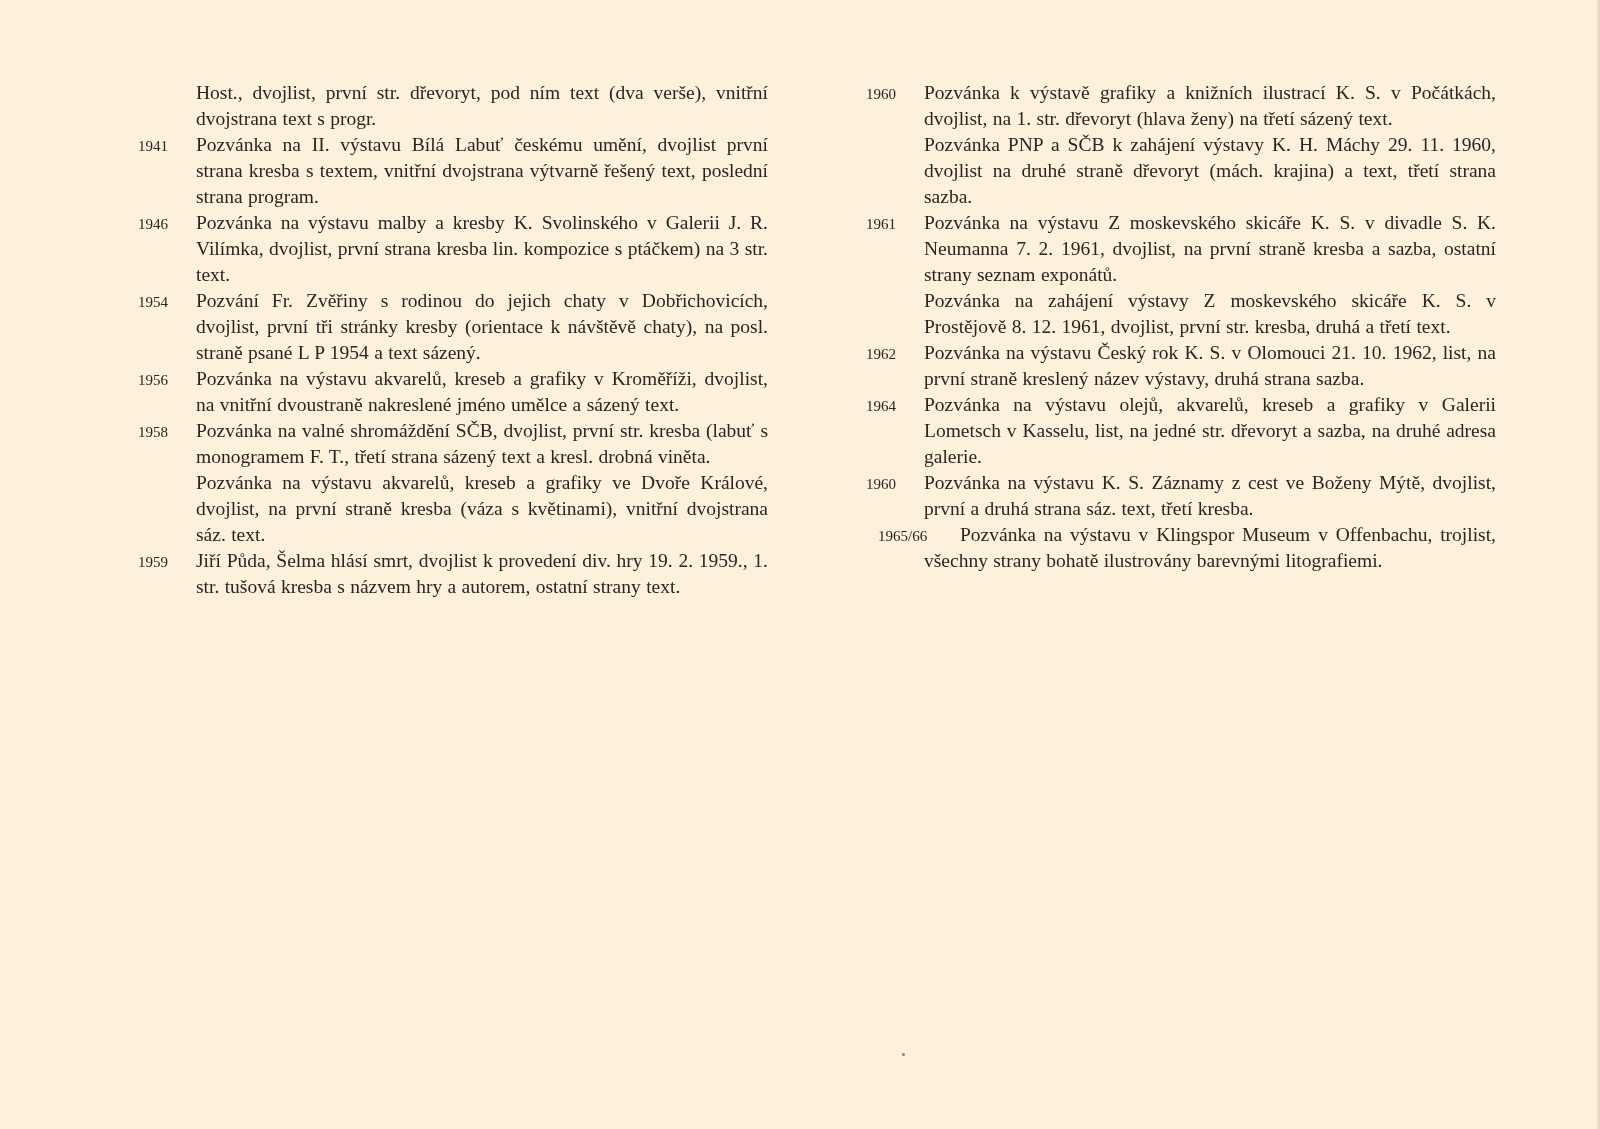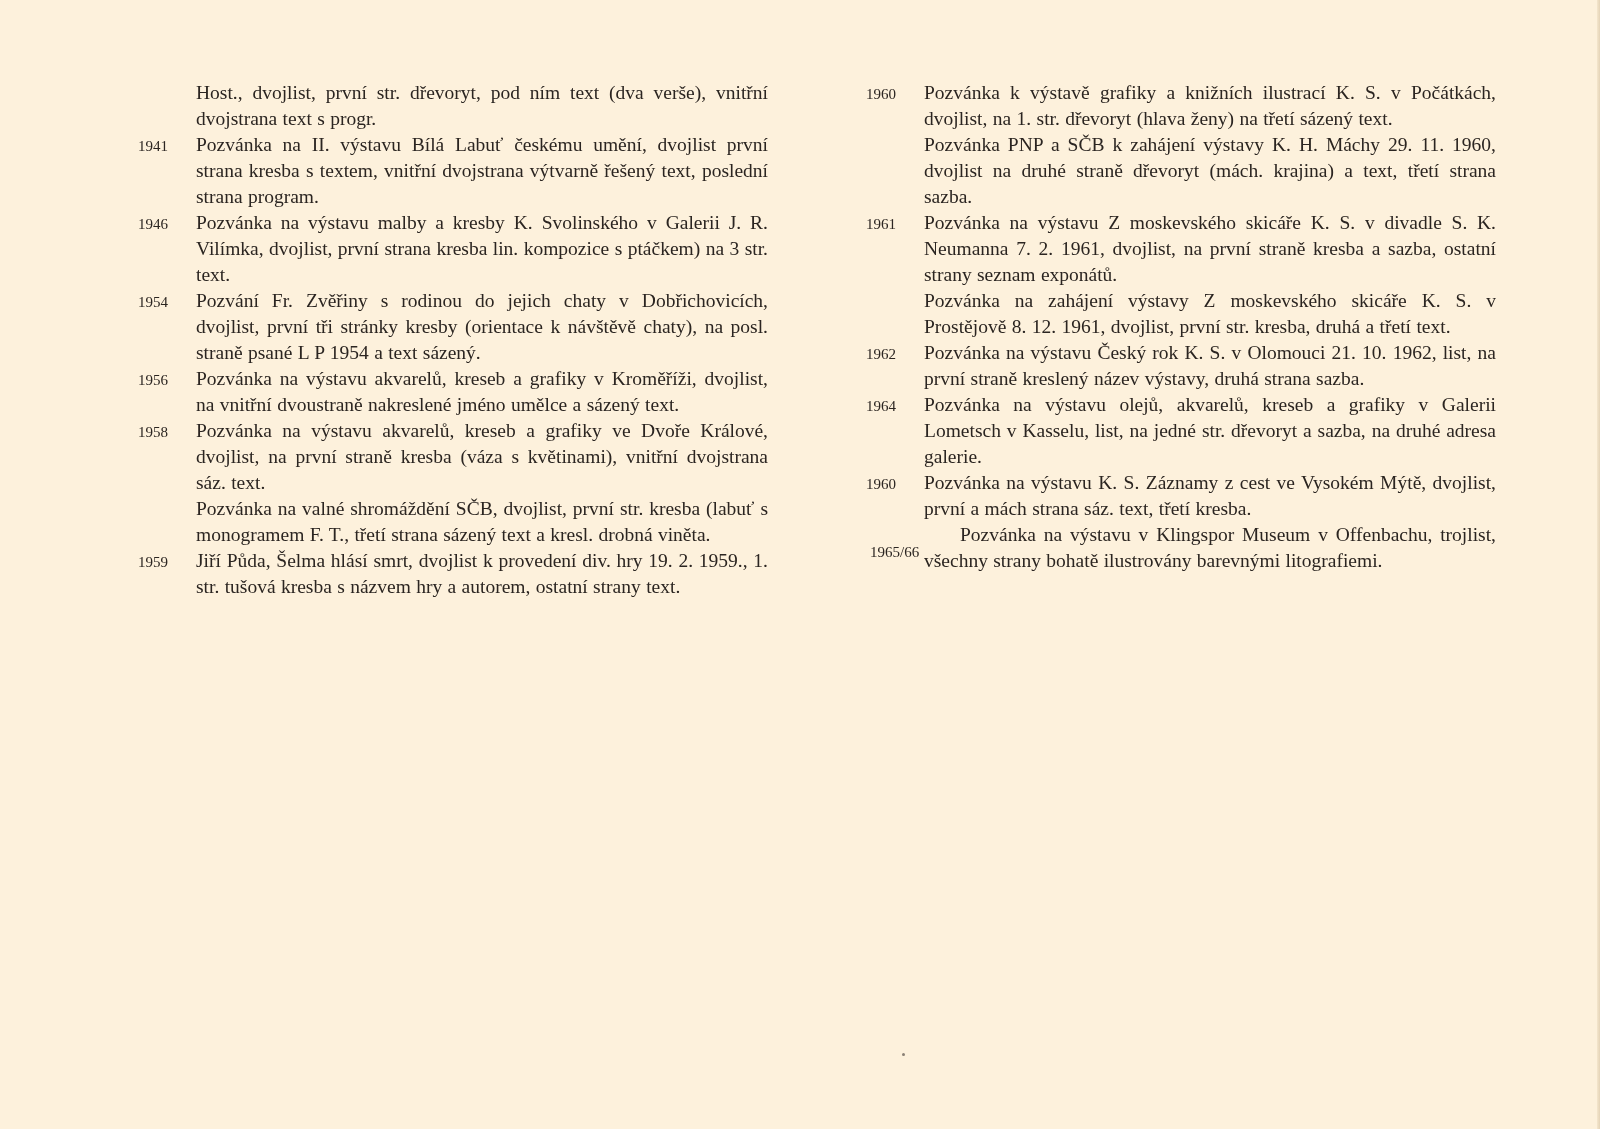--- a/index.html
+++ b/index.html
@@ -46,21 +46,21 @@
     font-size: 19.5px;
     line-height: 26px;
     text-align: justify;
     text-align-last: left;
     word-spacing: 0.5px;
   }
   .entry.wide-year { padding-left: 58px; }
   .entry.wide-year .para.first {
     text-indent: 36px;
   }
-  .entry.wide-year .year { left: 4px; margin-top: 16px; }
+  .entry.wide-year .year { left: 12px; }
 
   .stray-dot {
     position: absolute;
     width: 3px;
     height: 3px;
     background: #8a8075;
     border-radius: 50%;
   }
 </style>
 </head>
@@ -84,22 +84,22 @@
   <div class="entry">
     <span class="year">1954</span>
     <div class="para">Pozvání Fr. Zvěřiny s rodinou do jejich chaty v Dobřichovicích, dvojlist, první tři stránky kresby (orientace k návštěvě chaty), na posl. straně psané L P 1954 a text sázený.</div>
   </div>
   <div class="entry">
     <span class="year">1956</span>
     <div class="para">Pozvánka na výstavu akvarelů, kreseb a grafiky v Kroměříži, dvojlist, na vnitřní dvoustraně nakreslené jméno umělce a sázený text.</div>
   </div>
   <div class="entry">
     <span class="year">1958</span>
+    <div class="para">Pozvánka na valné shromáždění SČB, dvojlist, první str. kresba (labuť s monogramem F. T., třetí strana sázený text a kresl. drobná viněta.</div>
     <div class="para">Pozvánka na výstavu akvarelů, kreseb a grafiky ve Dvoře Králové, dvojlist, na první straně kresba (váza s květinami), vnitřní dvojstrana sáz. text.</div>
-    <div class="para">Pozvánka na valné shromáždění SČB, dvojlist, první str. kresba (labuť s monogramem F. T., třetí strana sázený text a kresl. drobná viněta.</div>
   </div>
   <div class="entry">
     <span class="year">1959</span>
     <div class="para">Jiří Půda, Šelma hlásí smrt, dvojlist k provedení div. hry 19. 2. 1959., 1. str. tušová kresba s názvem hry a autorem, ostatní strany text.</div>
   </div>
 </div>
 
 <div class="column col-right">
   <div class="entry">
     <span class="year">1960</span>
@@ -114,21 +114,21 @@
   <div class="entry">
     <span class="year">1962</span>
     <div class="para">Pozvánka na výstavu Český rok K. S. v Olomouci 21. 10. 1962, list, na první straně kreslený název výstavy, druhá strana sazba.</div>
   </div>
   <div class="entry">
     <span class="year">1964</span>
     <div class="para">Pozvánka na výstavu olejů, akvarelů, kreseb a grafiky v Galerii Lometsch v Kasselu, list, na jedné str. dřevoryt a sazba, na druhé adresa galerie.</div>
   </div>
   <div class="entry">
     <span class="year">1960</span>
-    <div class="para">Pozvánka na výstavu K. S. Záznamy z cest ve Vysokém Mýtě, dvojlist, první a mách strana sáz. text, třetí kresba.</div>
+    <div class="para">Pozvánka na výstavu K. S. Záznamy z cest ve Boženy Mýtě, dvojlist, první a druhá strana sáz. text, třetí kresba.</div>
   </div>
   <div class="entry wide-year">
     <span class="year">1965/66</span>
     <div class="para first">Pozvánka na výstavu v Klingspor Museum v Offenbachu, trojlist, všechny strany bohatě ilustrovány barevnými litografiemi.</div>
   </div>
 </div>
 
 <div class="stray-dot" style="left:902px; top:1053px;"></div>
 
 </body></html>

